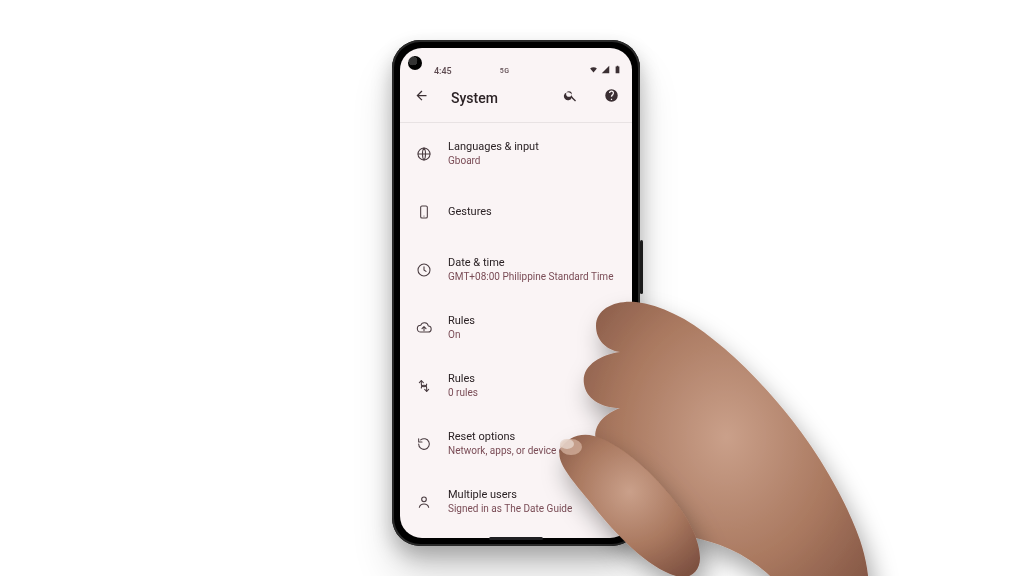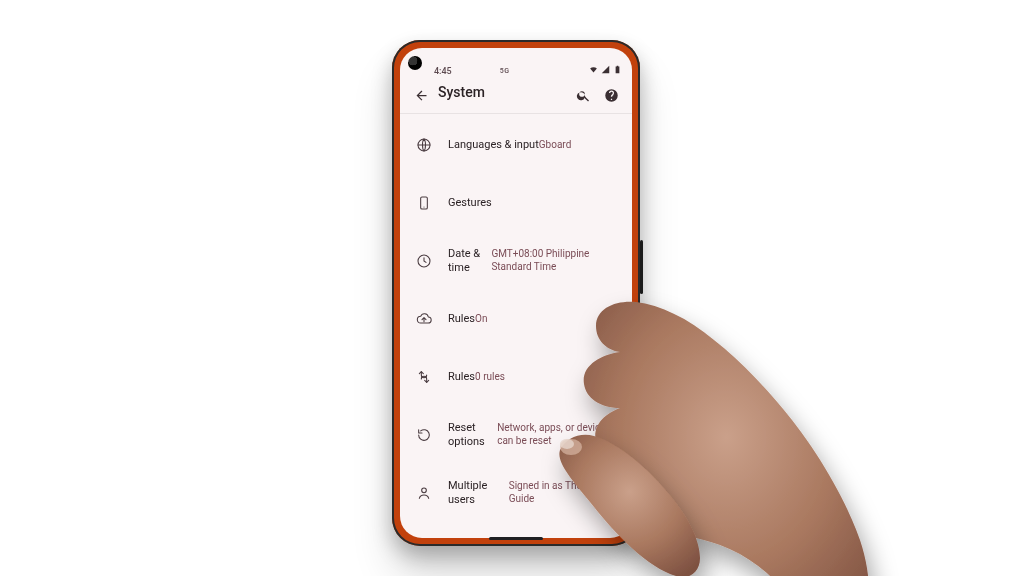--- a/index.html
+++ b/index.html
@@ -13,21 +13,21 @@
     position: relative;
   }
 
   
   .phone {
     position: absolute;
     left: 392px;
     top: 40px;
     width: 248px;
     height: 506px;
-    background: #c2410c;
+    background: #000000;
     border-radius: 28px;
     box-shadow:
       0 10px 20px rgba(0,0,0,.25),
       0 30px 40px rgba(0,0,0,.15),
       inset 0 0 0 2px #2a2a2a;
   }
   .phone::after { 
     content:"";
     position:absolute;
     right:-3px;
@@ -77,23 +77,23 @@
     font-weight:500;
   }
   .statusbar .sb-left { display:flex; gap:4px; align-items:center; }
   .statusbar .sb-right { margin-left:auto; display:flex; gap:3px; align-items:center; }
   .statusbar svg { width:9px; height:9px; fill:#3b2f33; }
   .net { font-size:7px; letter-spacing:.5px;margin-left:44px; }
 
   
   .header {
     display:flex;
-    align-items:flex-start;
-    padding: 6px 10px 7px;
-    gap:6px;
+    align-items:flex-end;
+    padding: 6px 10px 16px;
+    gap:19px;
     border-bottom:1px solid rgba(0,0,0,.07);
   }
   .header .icon-btn {
     width:22px; height:22px;
     display:flex; align-items:center; justify-content:center;
   }
   .header .icon-btn svg { width:15px; height:15px; fill:#3b2f33; }
   .header .title {
     font-size:14px;
     font-weight:500;
@@ -118,21 +118,21 @@
     flex-shrink:0;
   }
   .row .leading svg {
     width:16px; height:16px;
     fill:none;
     stroke:#4a3c41;
     stroke-width:1.6;
     stroke-linecap:round;
     stroke-linejoin:round;
   }
-  .row .texts { display:flex; line-height:1.25;justify-content:flex-end; }
+  .row .texts { display:flex; flex-direction:column; line-height:1.25;justify-content:flex-end; }
   .row .primary   { font-size:11px; color:#2b2225; font-weight:400; }
   .row .secondary { font-size:10px; color:#7a4c56; margin-top:1px; }
 
   
   .hand {
     position:absolute;
     left:0; top:0; width:1024px; height:576px;
     pointer-events:none;
   }
   .hand svg { position:absolute; left:0; top:0; }

